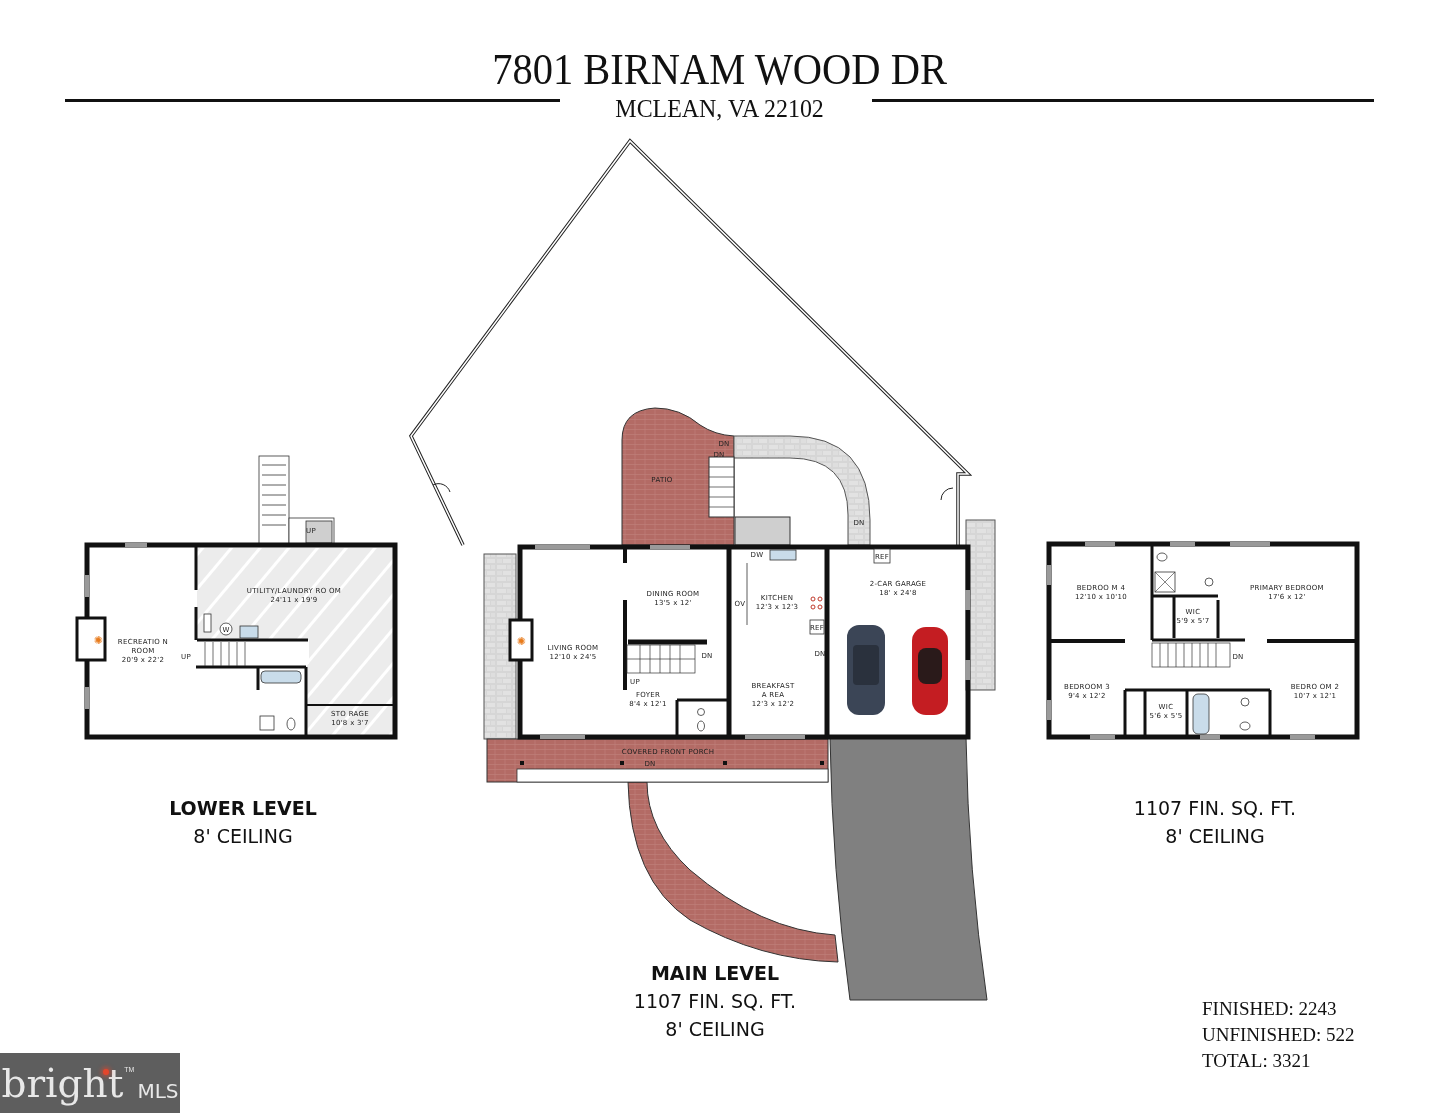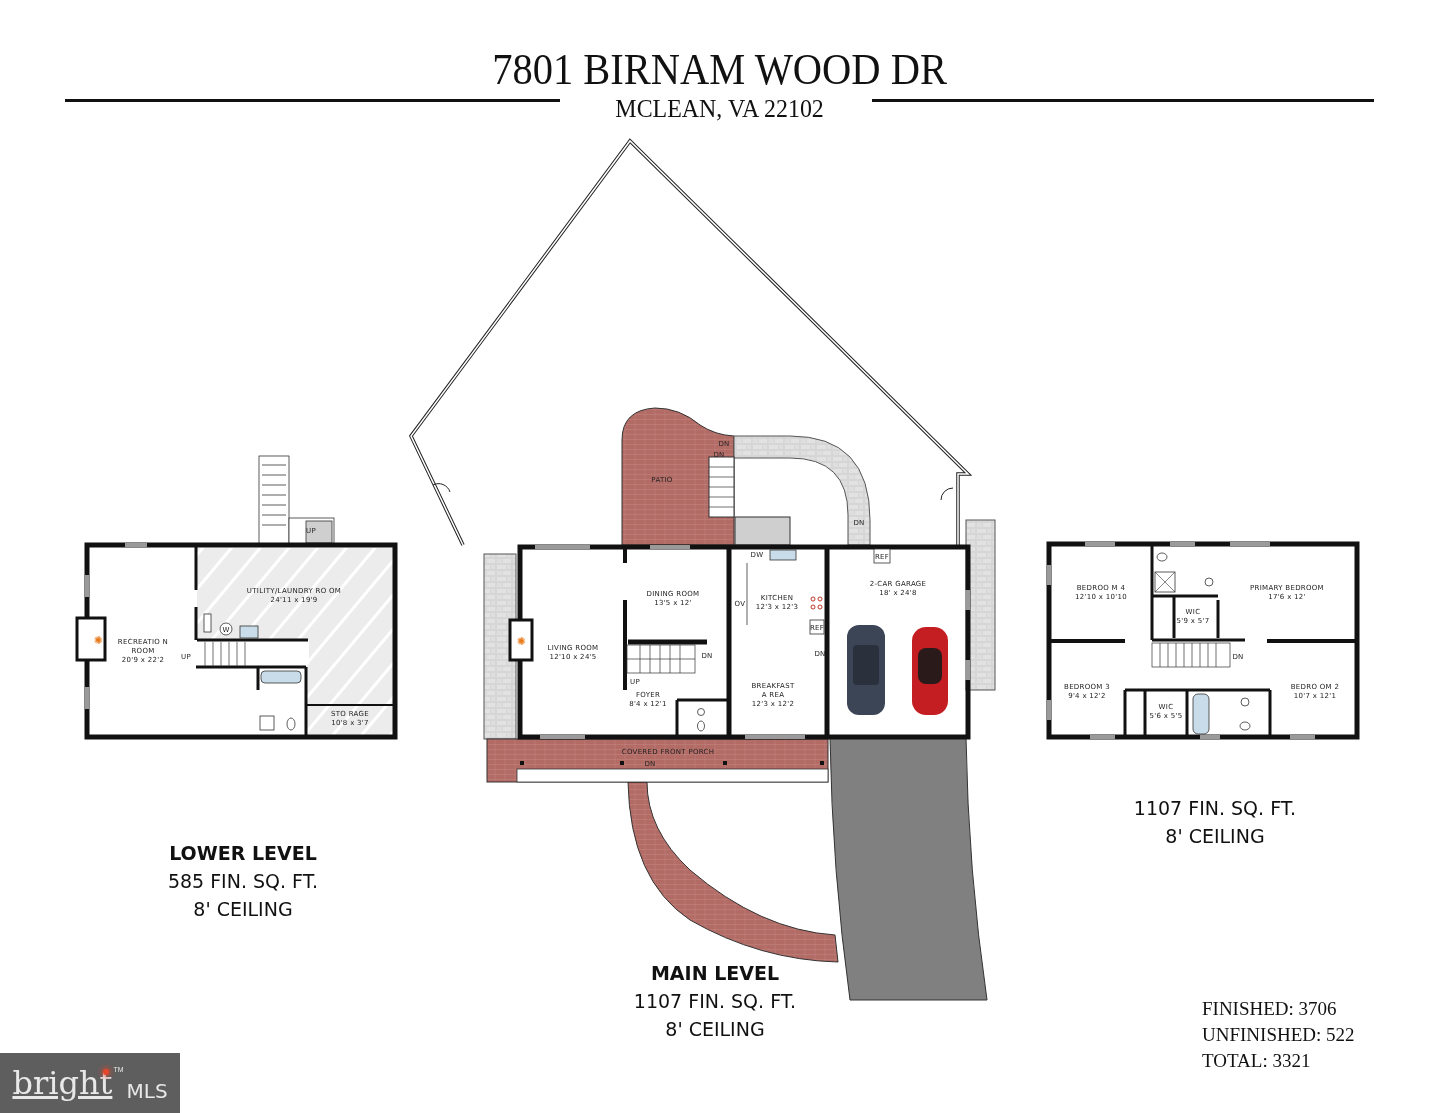--- a/index.html
+++ b/index.html
@@ -7,27 +7,27 @@
     .title { position: absolute; left: 0; top: 42px; width: 1440px; text-align: center; font-family: "Liberation Serif", "DejaVu Serif", serif; font-size: 44px; letter-spacing: 0px; line-height: 56px; transform: scaleX(0.92); transform-origin: 715px 0; }
     .subtitle { position: absolute; left: 0; top: 92px; width: 1440px; text-align: center; font-family: "Liberation Serif", "DejaVu Serif", serif; font-size: 26px; line-height: 34px; transform: scaleX(0.92); transform-origin: 715px 0; }
     .rule { position: absolute; top: 99px; height: 3px; background: #111; }
     .rule.left { left: 65px; width: 495px; }
     .rule.right { left: 872px; width: 502px; }
     svg.plan { position: absolute; left: 0; top: 0; }
     .room-label { font-family: "DejaVu Sans", sans-serif; font-size: 7px; fill: #222; text-anchor: middle; letter-spacing: 0.3px; }
     .level-block { position: absolute; text-align: center; font-family: "DejaVu Sans", sans-serif; color: #111; }
     .level-block .name { font-weight: bold; font-size: 19px; line-height: 28px; }
     .level-block .line { font-size: 19px; line-height: 28px; }
-    .lower { left: 118px; top: 794px; width: 250px; margin-top: 45px; }
+    .lower { left: 118px; top: 794px; width: 250px; }
     .main-l { left: 590px; top: 959px; width: 250px; }
     .upper { left: 1090px; top: 794px; width: 250px; }
     .totals { position: absolute; left: 1202px; top: 996px; font-family: "Liberation Serif", "DejaVu Serif", serif; font-size: 19px; line-height: 26px; color: #111; }
     .totals .row { white-space: nowrap; }
     .logo { position: absolute; left: 0; top: 1053px; width: 180px; height: 60px; background: #5e5e5e; display: flex; align-items: center; justify-content: center; }
-    .logo .bright { font-family: "DejaVu Serif", serif; font-size: 32px; color: #e8e8e8; position: relative; text-decoration: underline; }
+    .logo .bright { font-family: "DejaVu Serif", serif; font-size: 39px; color: #e8e8e8; position: relative; }
     .logo .tm { font-size: 7px; color: #e8e8e8; position: relative; top: -14px; margin-left: 1px; }
     .logo .mls { font-family: "DejaVu Sans", sans-serif; font-size: 20px; color: #e8e8e8; margin-left: 3px; margin-top: 15px; }
     .logo .spark { position: absolute; left: 103px; top: 16px; width: 6px; height: 6px; border-radius: 50%; background: #e4462c; box-shadow: 0 0 4px 2px rgba(228,70,44,0.6); }
   </style>
 </head>
 <body>
 
 <div class="title">7801 BIRNAM WOOD DR</div>
 <div class="rule left"></div>
 <div class="rule right"></div>
@@ -290,37 +290,36 @@
   <text class="room-label" x="1087" y="689">BEDROOM 3</text>
   <text class="room-label" x="1087" y="698">9'4 x 12'2</text>
   <text class="room-label" x="1166" y="709">WIC</text>
   <text class="room-label" x="1166" y="718">5'6 x 5'5</text>
   <text class="room-label" x="1315" y="689">BEDRO OM 2</text>
   <text class="room-label" x="1315" y="698">10'7 x 12'1</text>
 </svg>
 
 <div class="level-block lower">
   <div class="name">LOWER LEVEL</div>
-  <div class="line">585 FIN. SQ. FT.</div>
   <div class="line">8' CEILING</div>
 </div>
 
 <div class="level-block main-l">
   <div class="name">MAIN LEVEL</div>
   <div class="line">1107 FIN. SQ. FT.</div>
   <div class="line">8' CEILING</div>
 </div>
 
 <div class="level-block upper">
   <div class="line">1107 FIN. SQ. FT.</div>
   <div class="line">8' CEILING</div>
 </div>
 
 <div class="totals">
-  <div class="row">FINISHED: 3706</div>
+  <div class="row">FINISHED: 2243</div>
   <div class="row">UNFINISHED: 522</div>
   <div class="row">TOTAL: 3321</div>
 </div>
 
 <div class="logo">
   <span class="bright">bright</span>
   <span class="tm">TM</span>
   <span class="mls">MLS</span>
   <span class="spark"></span>
 </div>

